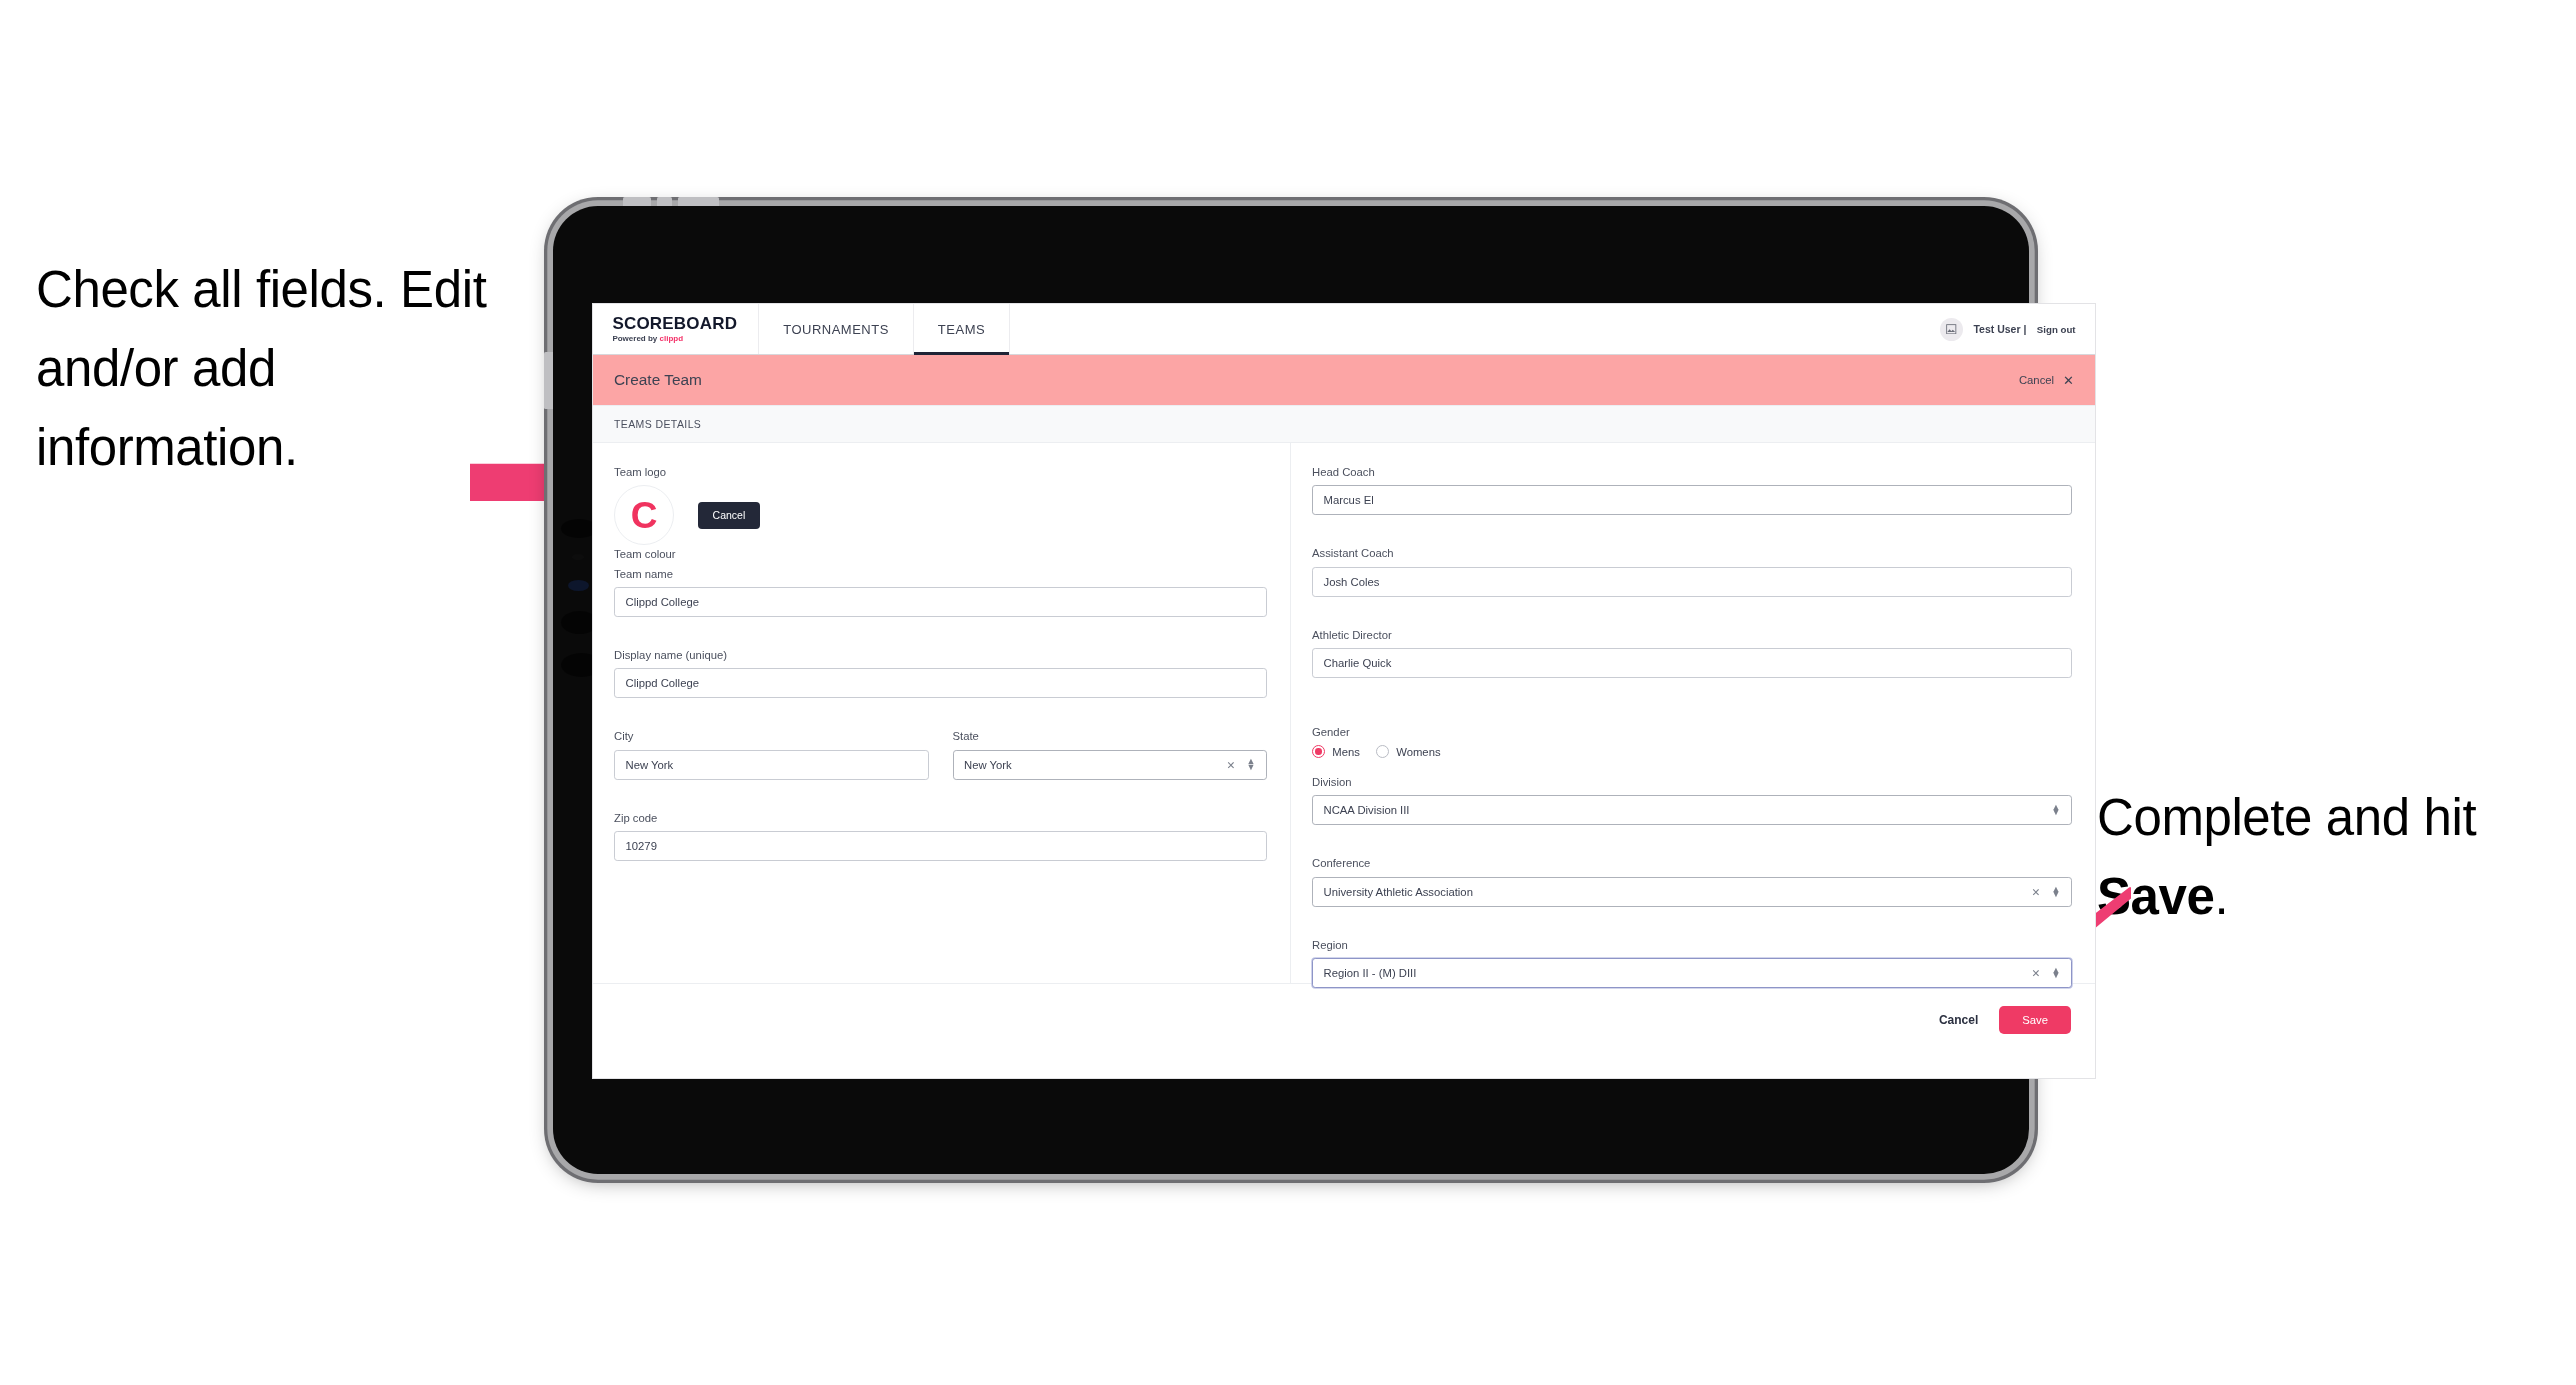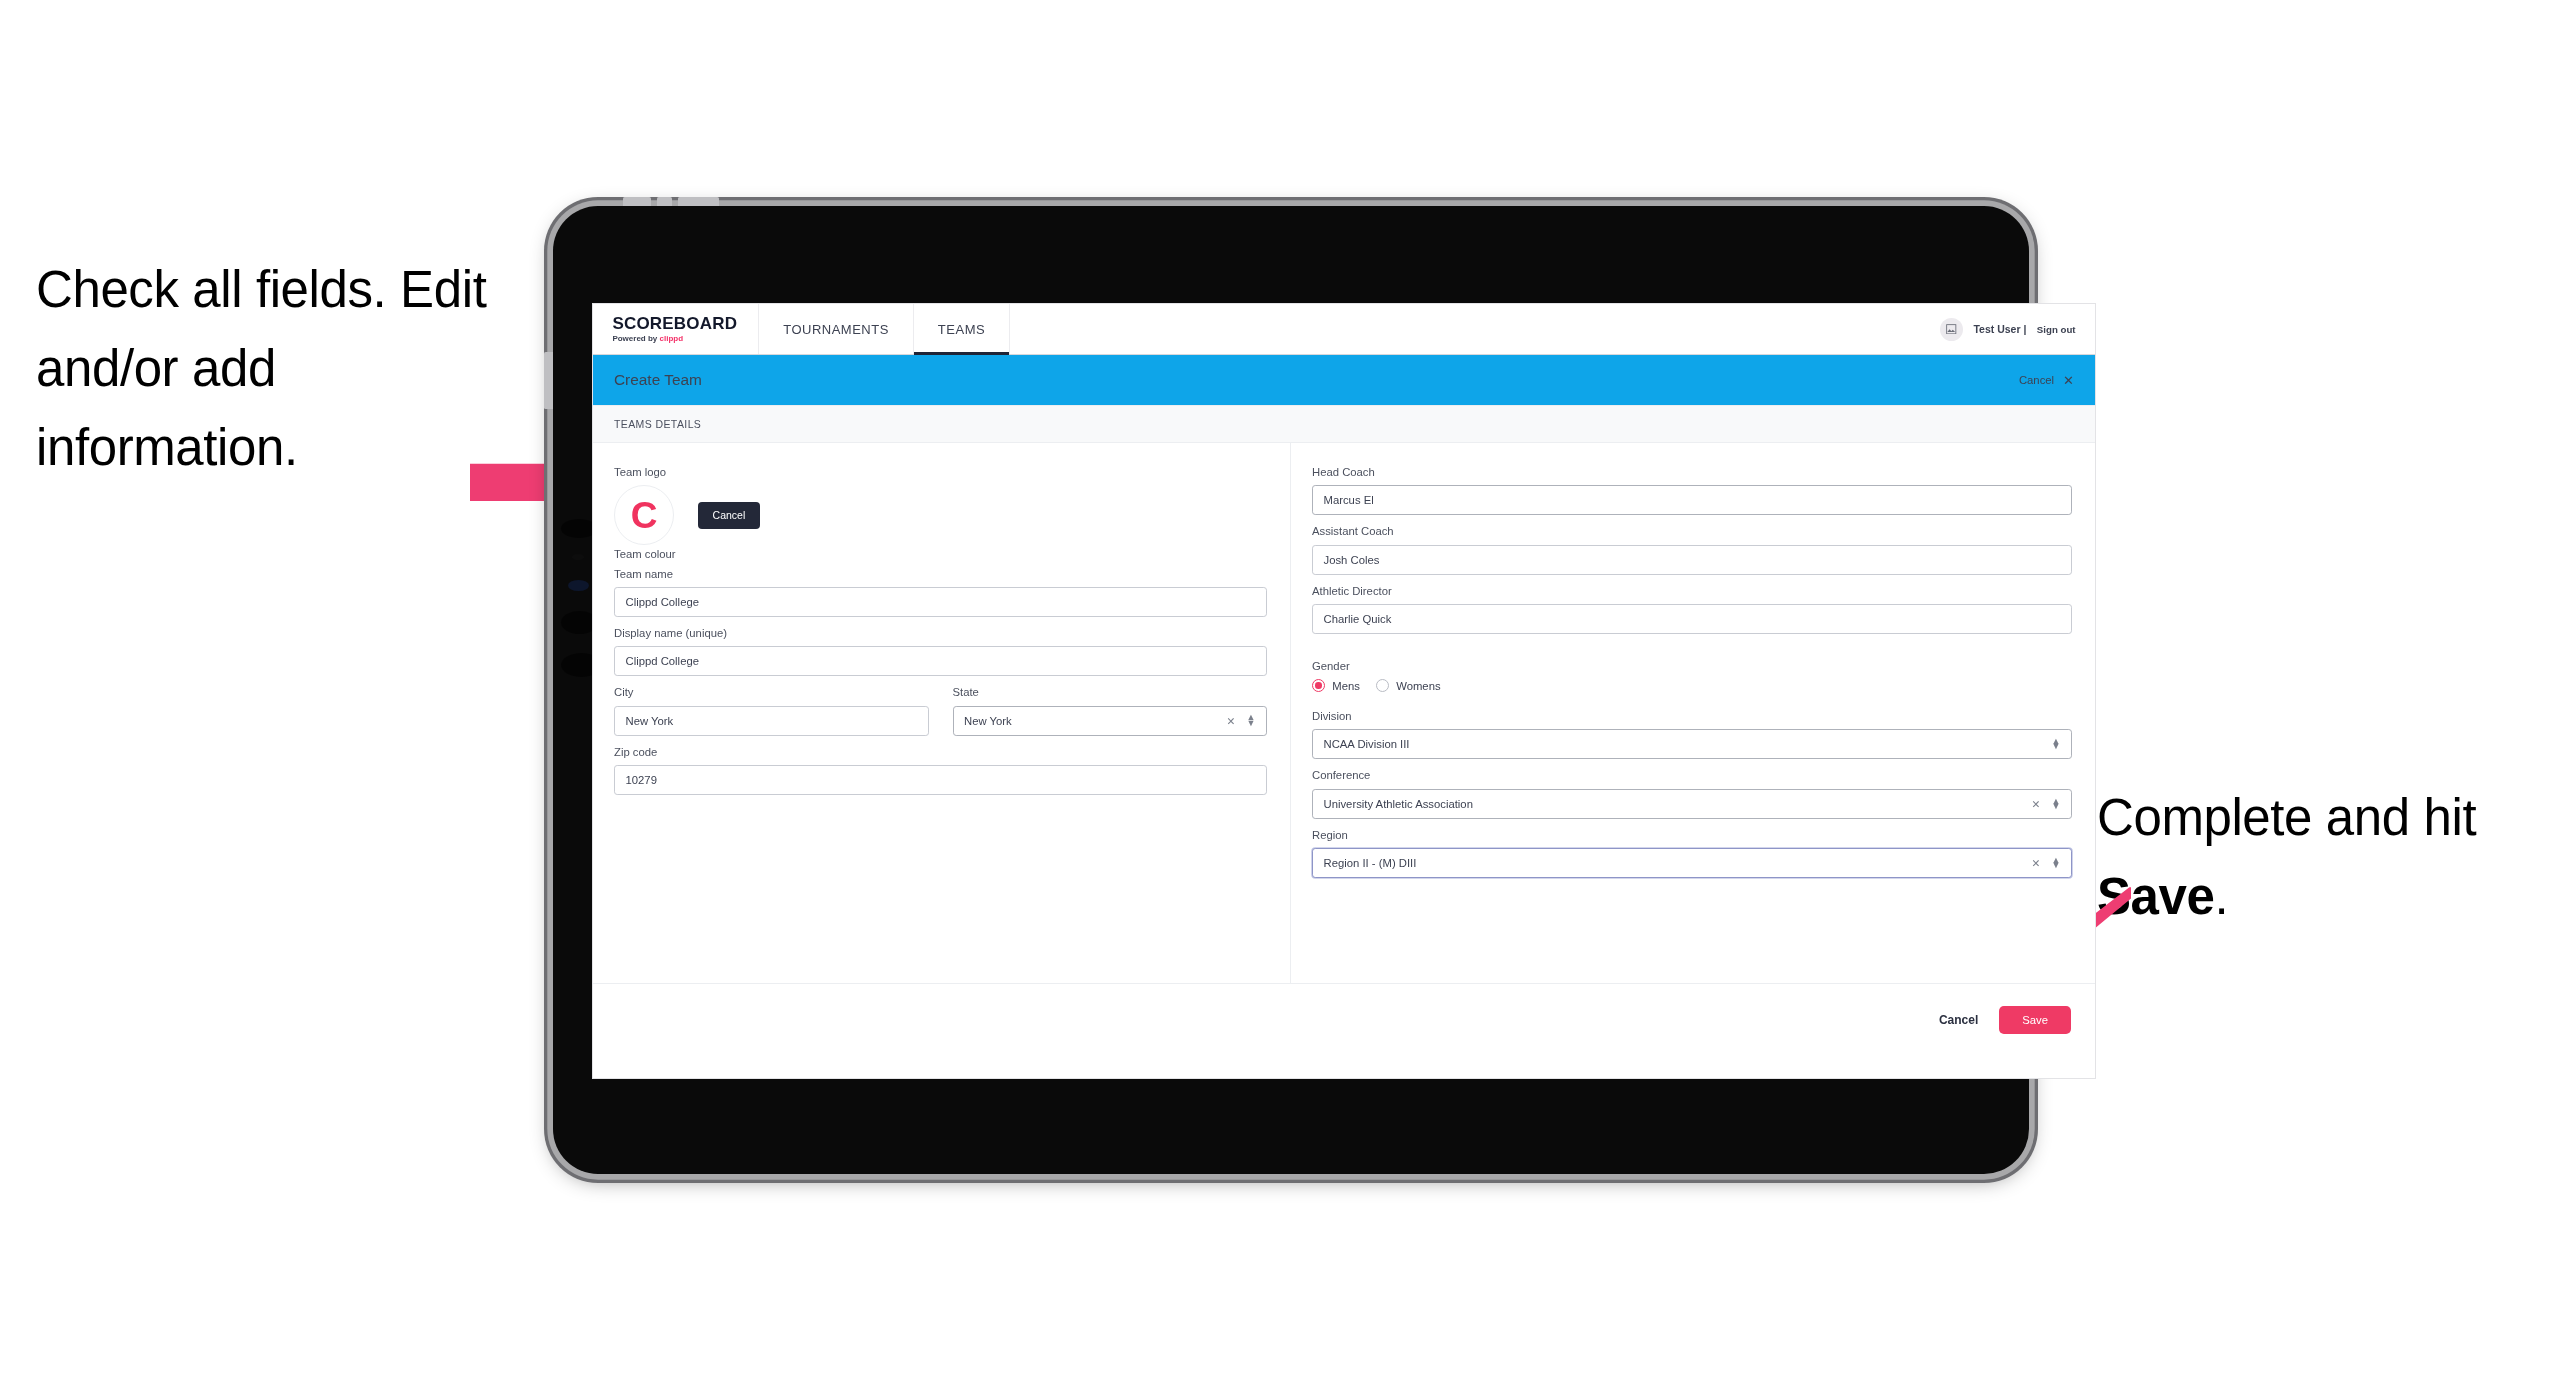--- a/index.html
+++ b/index.html
@@ -146,21 +146,21 @@
   }
   #username{font-size:10.5px;color:#3d4252;font-weight:bold;}
   #signout{font-size:9.7px;color:#3d4252;font-weight:600;cursor:pointer;}
 
   
   #pagehead{
     height:50px;
     display:flex;align-items:center;
     padding:0 21px;
     border-bottom:0.8px solid #eceef1;
-    background:#0ea5e9;
+    background:#fca5a5;
   }
   #pagetitle{font-size:15.4px;color:#3d4252;flex:1;}
   #cancel-top{
     display:flex;align-items:center;gap:9px;
     font-size:11.3px;color:#3d4252;cursor:pointer;
   }
   #cancel-x{font-size:13px;color:#3d4252;line-height:1;}
 
   
   #sectionbar{
@@ -203,21 +203,21 @@
     height:30px;
     box-sizing:border-box;
     border:0.8px solid #c9ccd3;
     border-radius:3.2px;
     background:#fff;
     font-family:"Liberation Sans", sans-serif;
     font-size:11.3px;
     color:#3d4252;
     padding:0 10.5px;
     display:flex;align-items:center;
-    margin-bottom:10px;
+    margin-bottom:32px;
   }
   .finput.select{justify-content:space-between;}
   .sel-icons{display:flex;align-items:center;gap:11.3px;color:#7b808c;font-size:10.5px;}
   .chev{
     display:inline-flex;flex-direction:column;line-height:.58;
     font-size:9px;color:#7b808c;
   }
   .focused{border-color:#8e95c7;box-shadow:0 0 0 0.8px #c4c9e6;}
   .greyish{border-color:#aeb2ba;}
 

